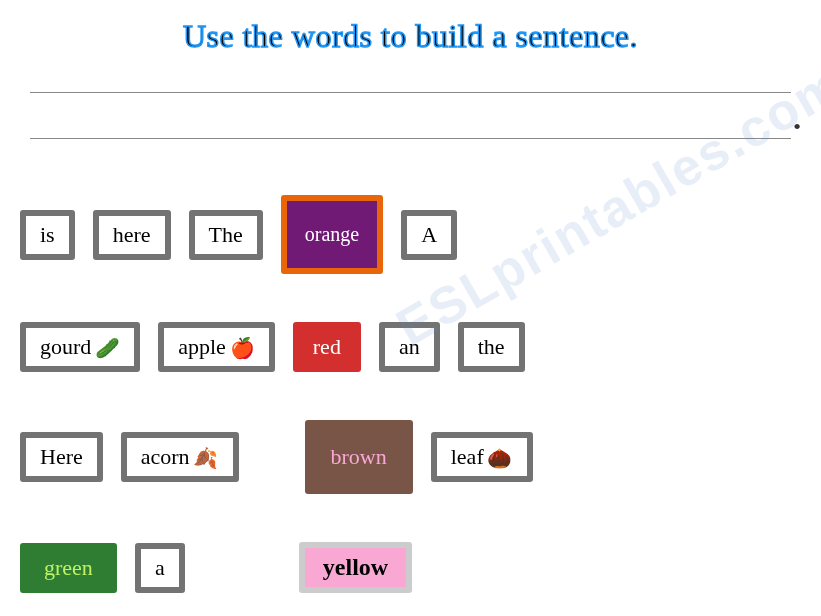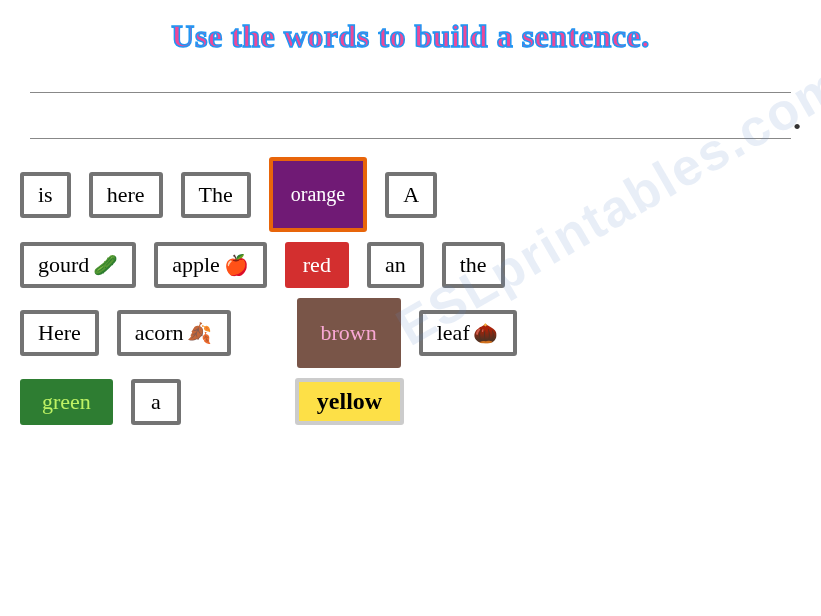--- a/index.html
+++ b/index.html
@@ -9,22 +9,22 @@
       background: #fff;
       font-family: 'Comic Sans MS', 'Chalkboard SE', cursive;
       overflow: hidden;
       position: relative;
     }
 
     .title {
       text-align: center;
       padding: 18px 10px 10px;
       font-size: 32px;
-      font-weight: bold;
-      color: #ec4899;
+      font-weight: normal;
+      color: #000000;
       -webkit-text-stroke: 1.5px #2196F3;
       text-shadow: none;
       letter-spacing: 0.5px;
     }
 
     .writing-lines {
       padding: 0 30px;
       margin-bottom: 10px;
     }
     .line {
@@ -53,32 +53,33 @@
 
     .word-row {
       display: flex;
       flex-direction: row;
       align-items: center;
       gap: 18px;
       flex-wrap: nowrap;
     }
 
     .word-card {
-      border: 4px solid #737373;
+      border: 6px solid #737373;
       background: #fff;
       padding: 6px 14px;
       font-size: 22px;
       font-family: 'Comic Sans MS', cursive;
       border-radius: 3px;
       display: inline-flex;
-      align-items: center;
+      align-items: flex-end;
       gap: 4px;
       min-width: 50px;
       justify-content: center;
       white-space: nowrap;
+      margin-top: 38px;
     }
 
     .word-card.orange-bg {
       background: #701a75;
       color: #fff;
       border-color: #e8650a;
       font-size: 20px;
       padding: 22px 18px;
     }
     .word-card.red-bg {
@@ -95,21 +96,21 @@
       padding: 18px 20px;
     }
     .word-card.green-bg {
       background: #2e7d32;
       color: #bef264;
       border-color: #2e7d32;
       font-size: 22px;
       padding: 6px 18px;
     }
     .word-card.yellow-bg {
-      background: #fde047;
+      background: #f9a8d4;
       color: #000;
       border-color: #ccc;
       font-size: 24px;
       font-weight: bold;
       padding: 6px 18px;
     }
 
     .icon {
       font-size: 20px;
     }

